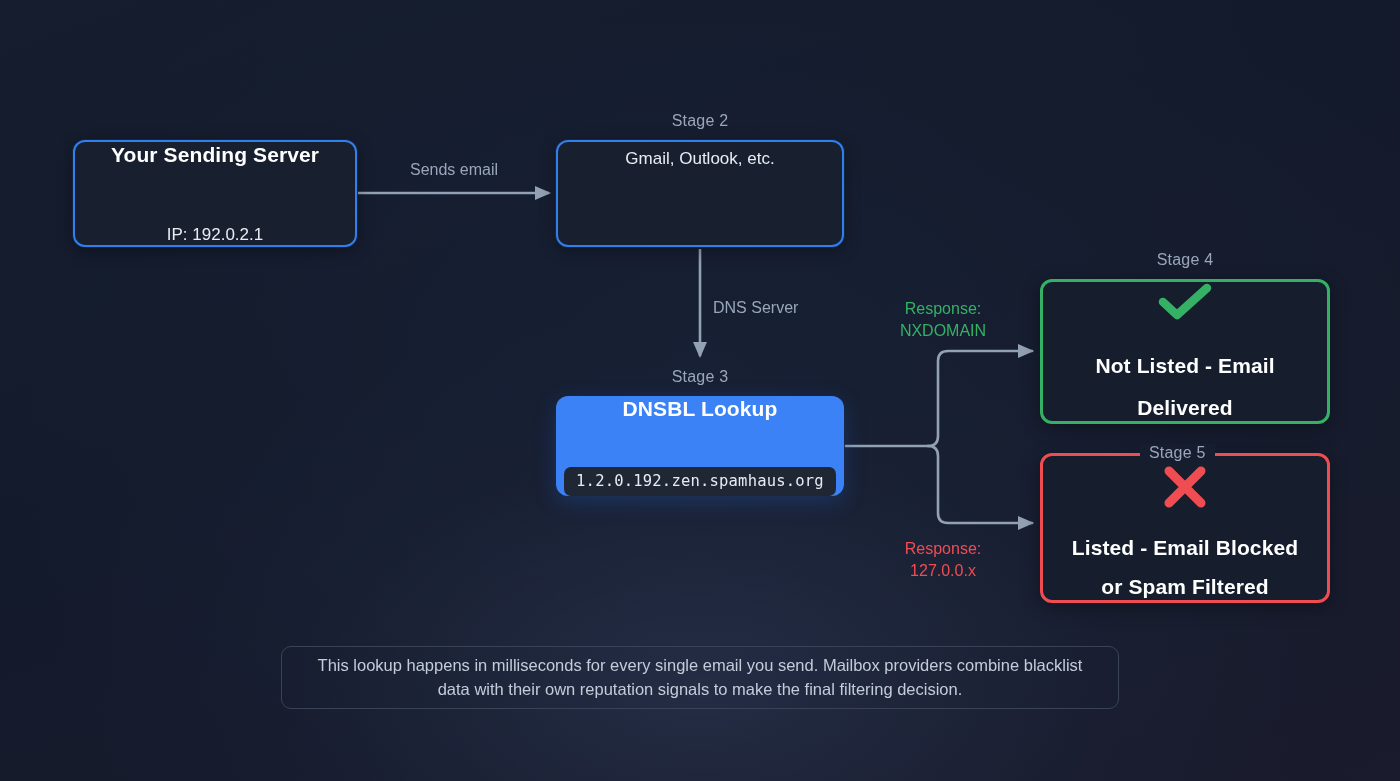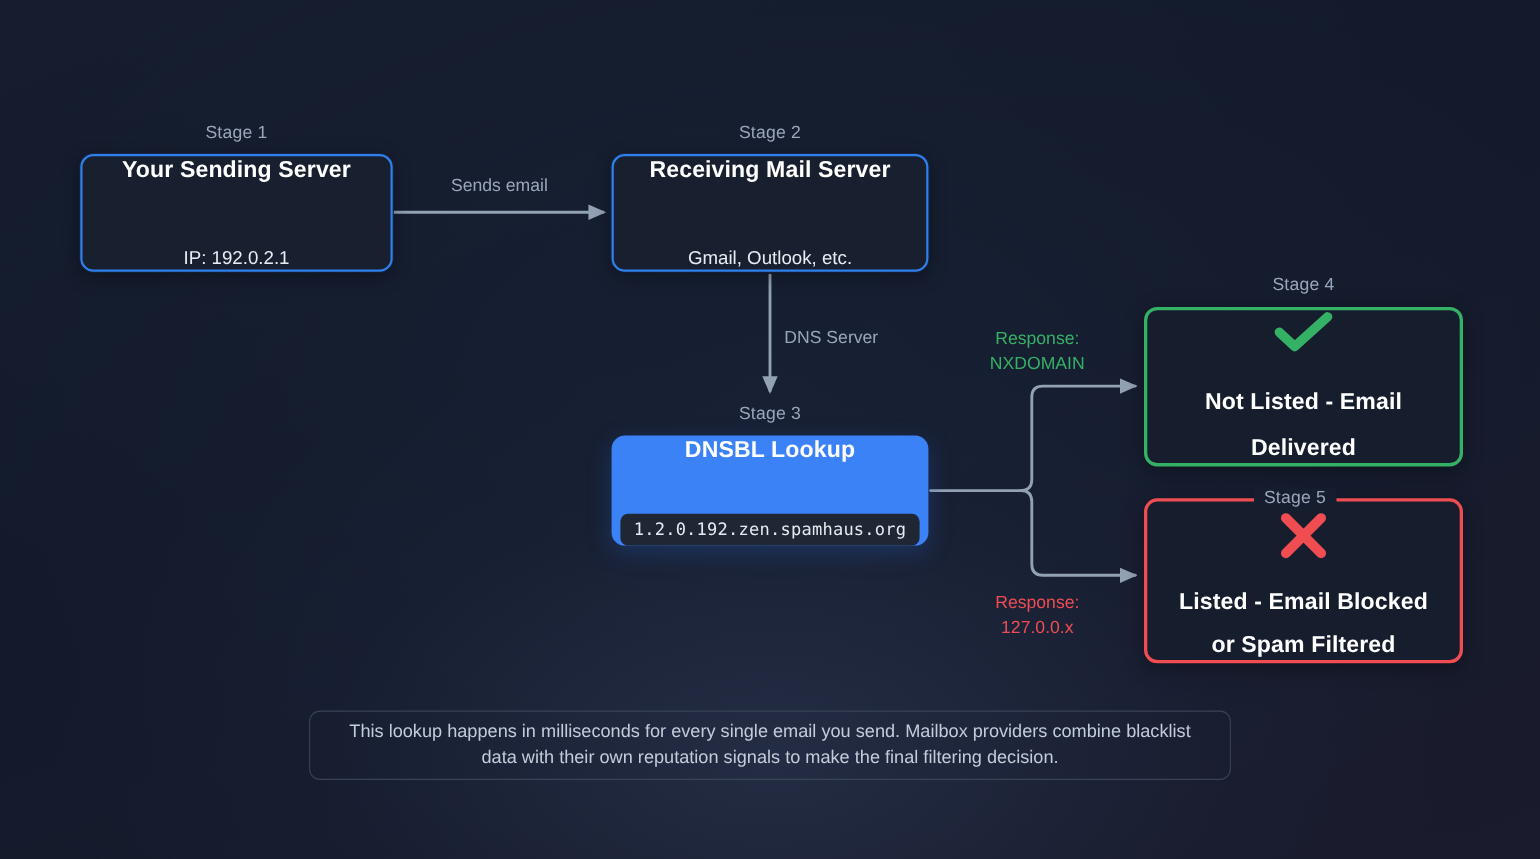--- a/index.html
+++ b/index.html
@@ -166,33 +166,31 @@
 
     <line x1="700" y1="249" x2="700" y2="356" stroke="#93a1b5" stroke-width="2.6" marker-end="url(#arrowhead)"></line>
 
     <path d="M846,446 L928,446" fill="none" stroke="#93a1b5" stroke-width="2.6" stroke-linecap="round"></path>
 
     <path d="M928,446 Q938,446 938,436 L938,361 Q938,351 948,351 L1032,351" fill="none" stroke="#93a1b5" stroke-width="2.6" stroke-linecap="round" marker-end="url(#arrowhead)"></path>
 
     <path d="M928,446 Q938,446 938,456 L938,513 Q938,523 948,523 L1032,523" fill="none" stroke="#93a1b5" stroke-width="2.6" stroke-linecap="round" marker-end="url(#arrowhead)"></path>
   </svg>
 
-  <div class="stage-label" style="left:73px; top:112px; width:284px;">Stage 1</div>
 
   <div class="node box-blue-outline" style="left:73px; top:140px; width:284px; height:107px;">
     <div class="node-title">Your Sending Server</div>
     <div class="node-sub">IP: 192.0.2.1</div>
   </div>
 
   <div class="edge-label" style="left:358px; top:159px; width:192px;">Sends email</div>
 
   <div class="stage-label" style="left:556px; top:112px; width:288px;">Stage 2</div>
 
   <div class="node box-blue-outline" style="left:556px; top:140px; width:288px; height:107px;">
-    <div class="node-title">Receiving Mail Server</div>
     <div class="node-sub">Gmail, Outlook, etc.</div>
   </div>
 
   <div class="edge-label" style="left:713px; top:297px;">DNS Server</div>
 
   <div class="stage-label" style="left:556px; top:368px; width:288px;">Stage 3</div>
 
   <div class="node box-blue-solid" style="left:556px; top:396px; width:288px; height:100px;">
     <div class="node-title">DNSBL Lookup</div>
     <div class="code-pill">1.2.0.192.zen.spamhaus.org</div>

